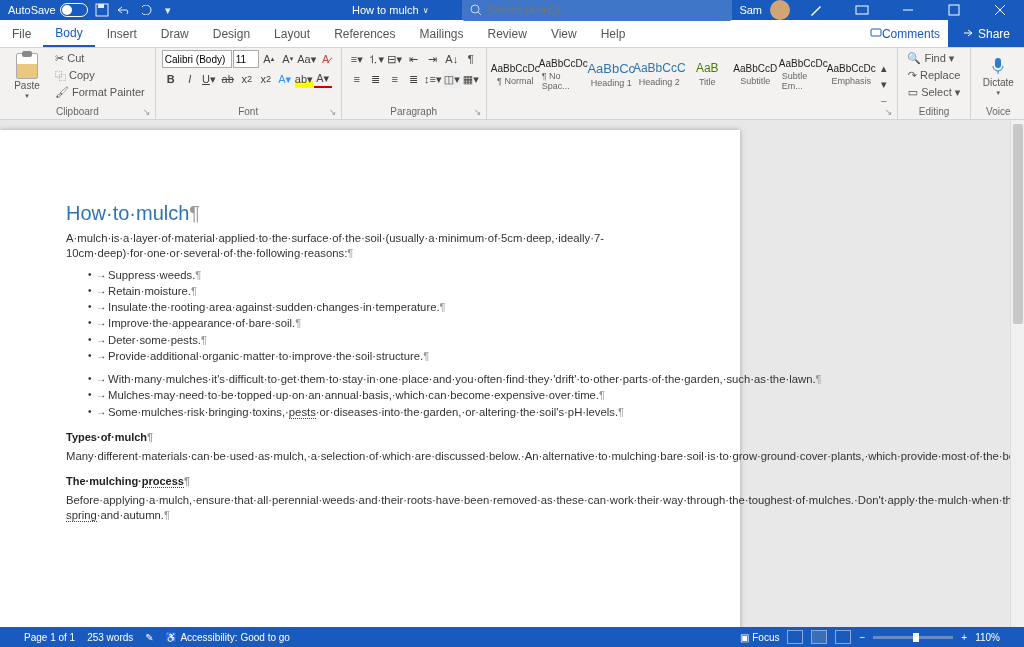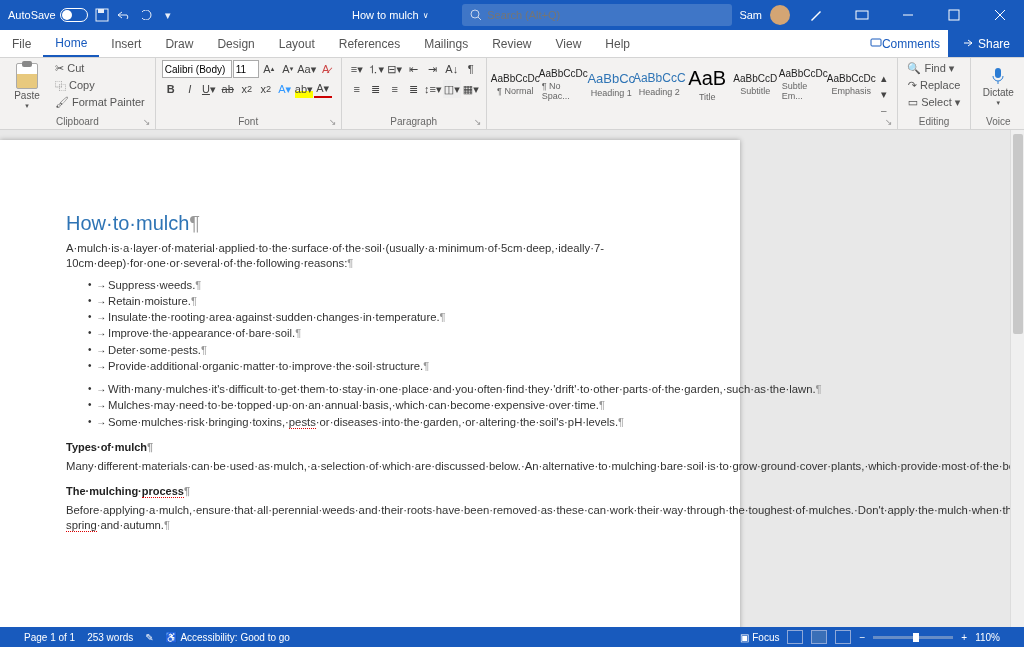--- a/index.html
+++ b/index.html
@@ -1,17 +1,17 @@
 <!DOCTYPE html>
 <html><head>
 <meta charset="utf-8">
 <style>
 * { margin:0; padding:0; box-sizing:border-box; font-family:"Segoe UI",Arial,sans-serif; }
 body { background:#e8e8e8; width:1024px; height:647px; overflow:hidden; display:flex; flex-direction:column; }
-.titlebar { height:30px; background:#185abd; color:#fff; display:flex; align-items:center; font-size:11px; position:relative; }
+.titlebar { height:20px; background:#185abd; color:#fff; display:flex; align-items:center; font-size:11px; position:relative; }
 .titlebar .left-group { display:flex; align-items:center; gap:6px; padding-left:8px; }
 .autosave { display:flex; align-items:center; gap:4px; }
 .toggle { width:28px; height:14px; border:1px solid #fff; border-radius:8px; position:relative; }
 .toggle::after { content:''; position:absolute; left:1px; top:1px; width:10px; height:10px; background:#fff; border-radius:50%; }
 .qat-btn { width:16px; height:16px; display:flex; align-items:center; justify-content:center; cursor:pointer; opacity:.9; }
 .titlebar-title { position:absolute; left:50%; transform:translateX(-160px); display:flex; align-items:center; gap:4px; }
 .titlebar-search { position:absolute; left:50%; transform:translateX(-50px); width:270px; height:22px; background:#3f76c7; border-radius:3px; display:flex; align-items:center; padding:0 8px; gap:6px; }
 .titlebar-search input { background:transparent; border:none; color:#c8d6ee; font-size:11px; width:100%; outline:none; }
 .titlebar .right-group { margin-left:auto; display:flex; align-items:center; gap:2px; padding-right:2px; }
 .win-btn { width:44px; height:28px; display:flex; align-items:center; justify-content:center; cursor:pointer; }
@@ -123,21 +123,21 @@
         <svg width="12" height="12">
           <line x1="1" y1="1" x2="11" y2="11" stroke="#fff"></line>
           <line x1="11" y1="1" x2="1" y2="11" stroke="#fff"></line>
         </svg>
       </div>
   </div>
 </div>
 
 <div class="tabs">
   <div class="tab">File</div>
-  <div class="tab active">Home</div>
+  <div class="tab active">Body</div>
   <div class="tab">Insert</div>
   <div class="tab">Draw</div>
   <div class="tab">Design</div>
   <div class="tab">Layout</div>
   <div class="tab">References</div>
   <div class="tab">Mailings</div>
   <div class="tab">Review</div>
   <div class="tab">View</div>
   <div class="tab">Help</div>
   <div class="tabs-right">
@@ -253,21 +253,21 @@
         </div>
         <div class="style-tile">
           <div class="style-sample" style="color:#2e74b5;font-size:13px;">AaBbCc</div>
           <div>Heading 1</div>
         </div>
         <div class="style-tile">
           <div class="style-sample" style="color:#2e74b5;font-size:12px;">AaBbCcC</div>
           <div>Heading 2</div>
         </div>
         <div class="style-tile">
-          <div class="style-sample" style="color:#000000;font-size:20px;">AaB</div>
+          <div class="style-sample" style="color:#4d7c0f;font-size:12px;">AaB</div>
           <div>Title</div>
         </div>
         <div class="style-tile">
           <div class="style-sample" style="color:#222;font-size:10px;">AaBbCcD</div>
           <div>Subtitle</div>
         </div>
         <div class="style-tile">
           <div class="style-sample" style="color:#222;font-size:10px;">AaBbCcDc</div>
           <div>Subtle Em...</div>
         </div>

